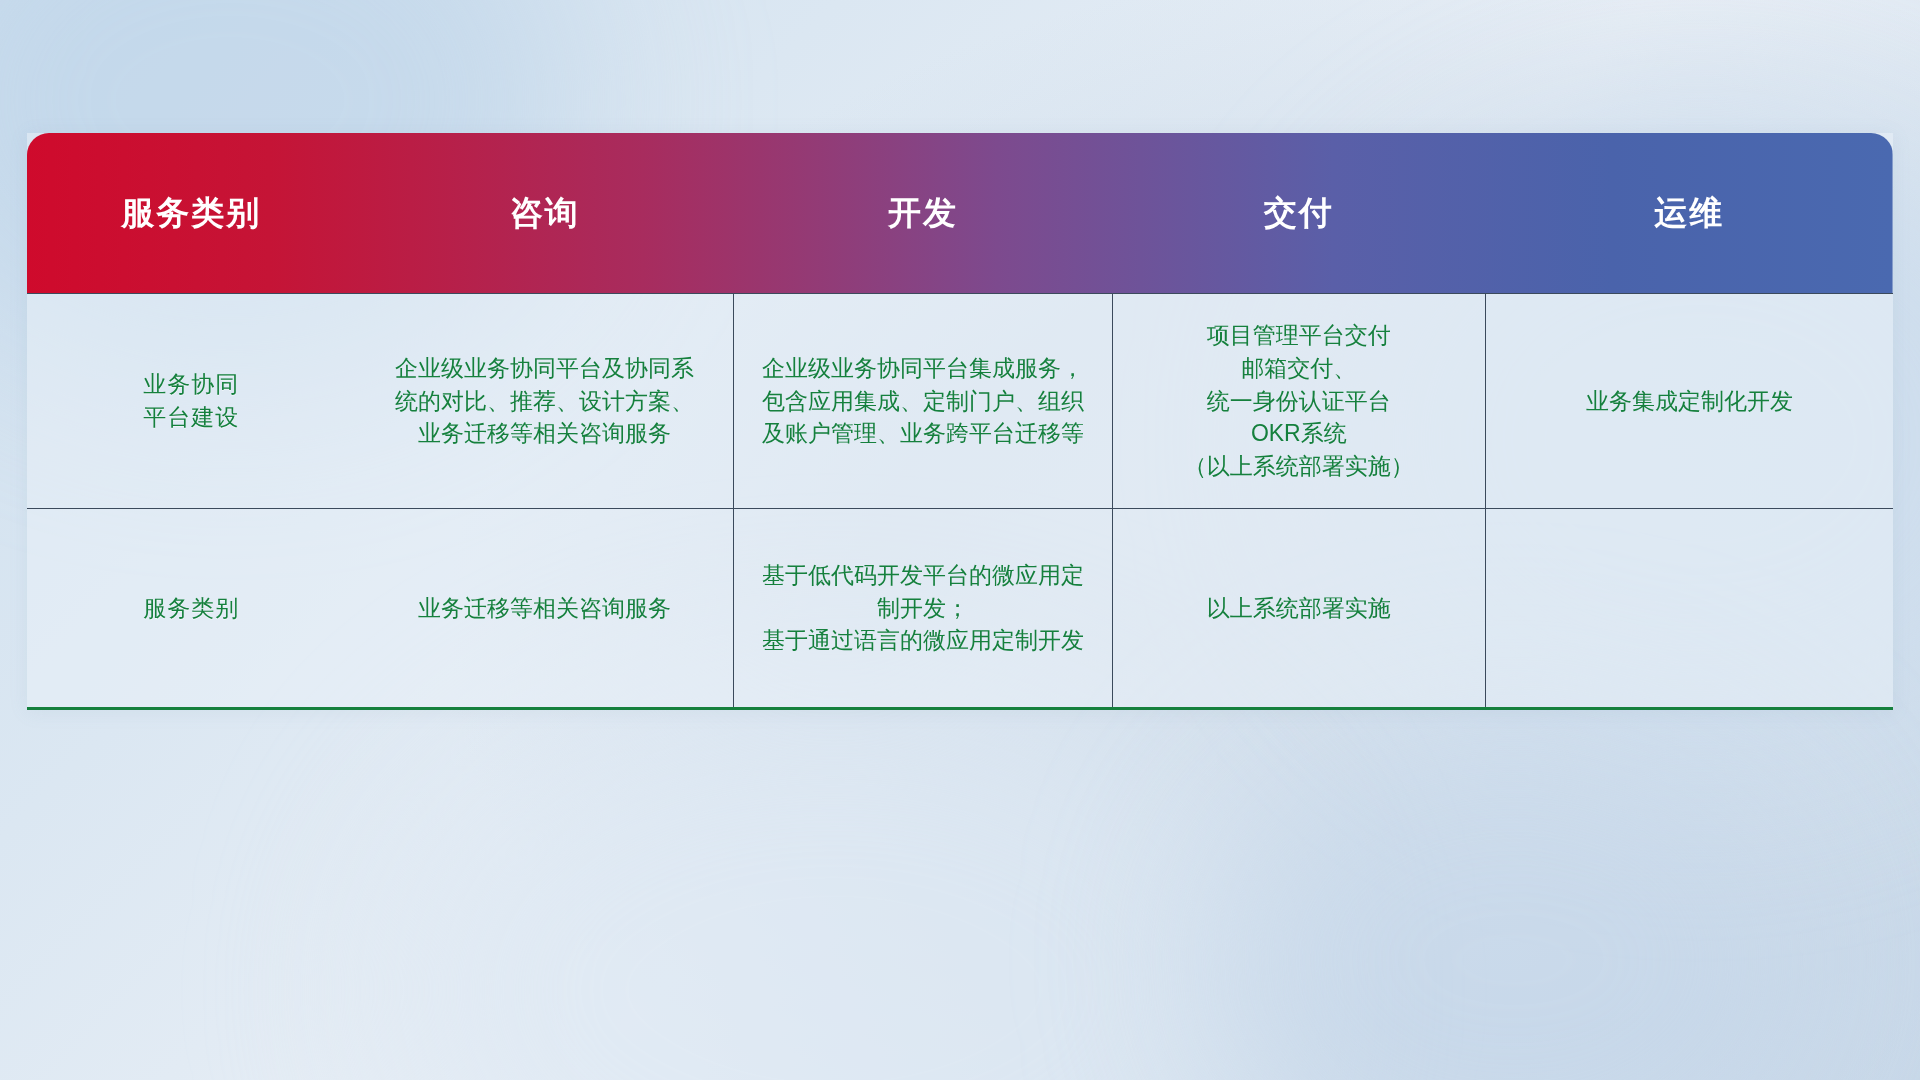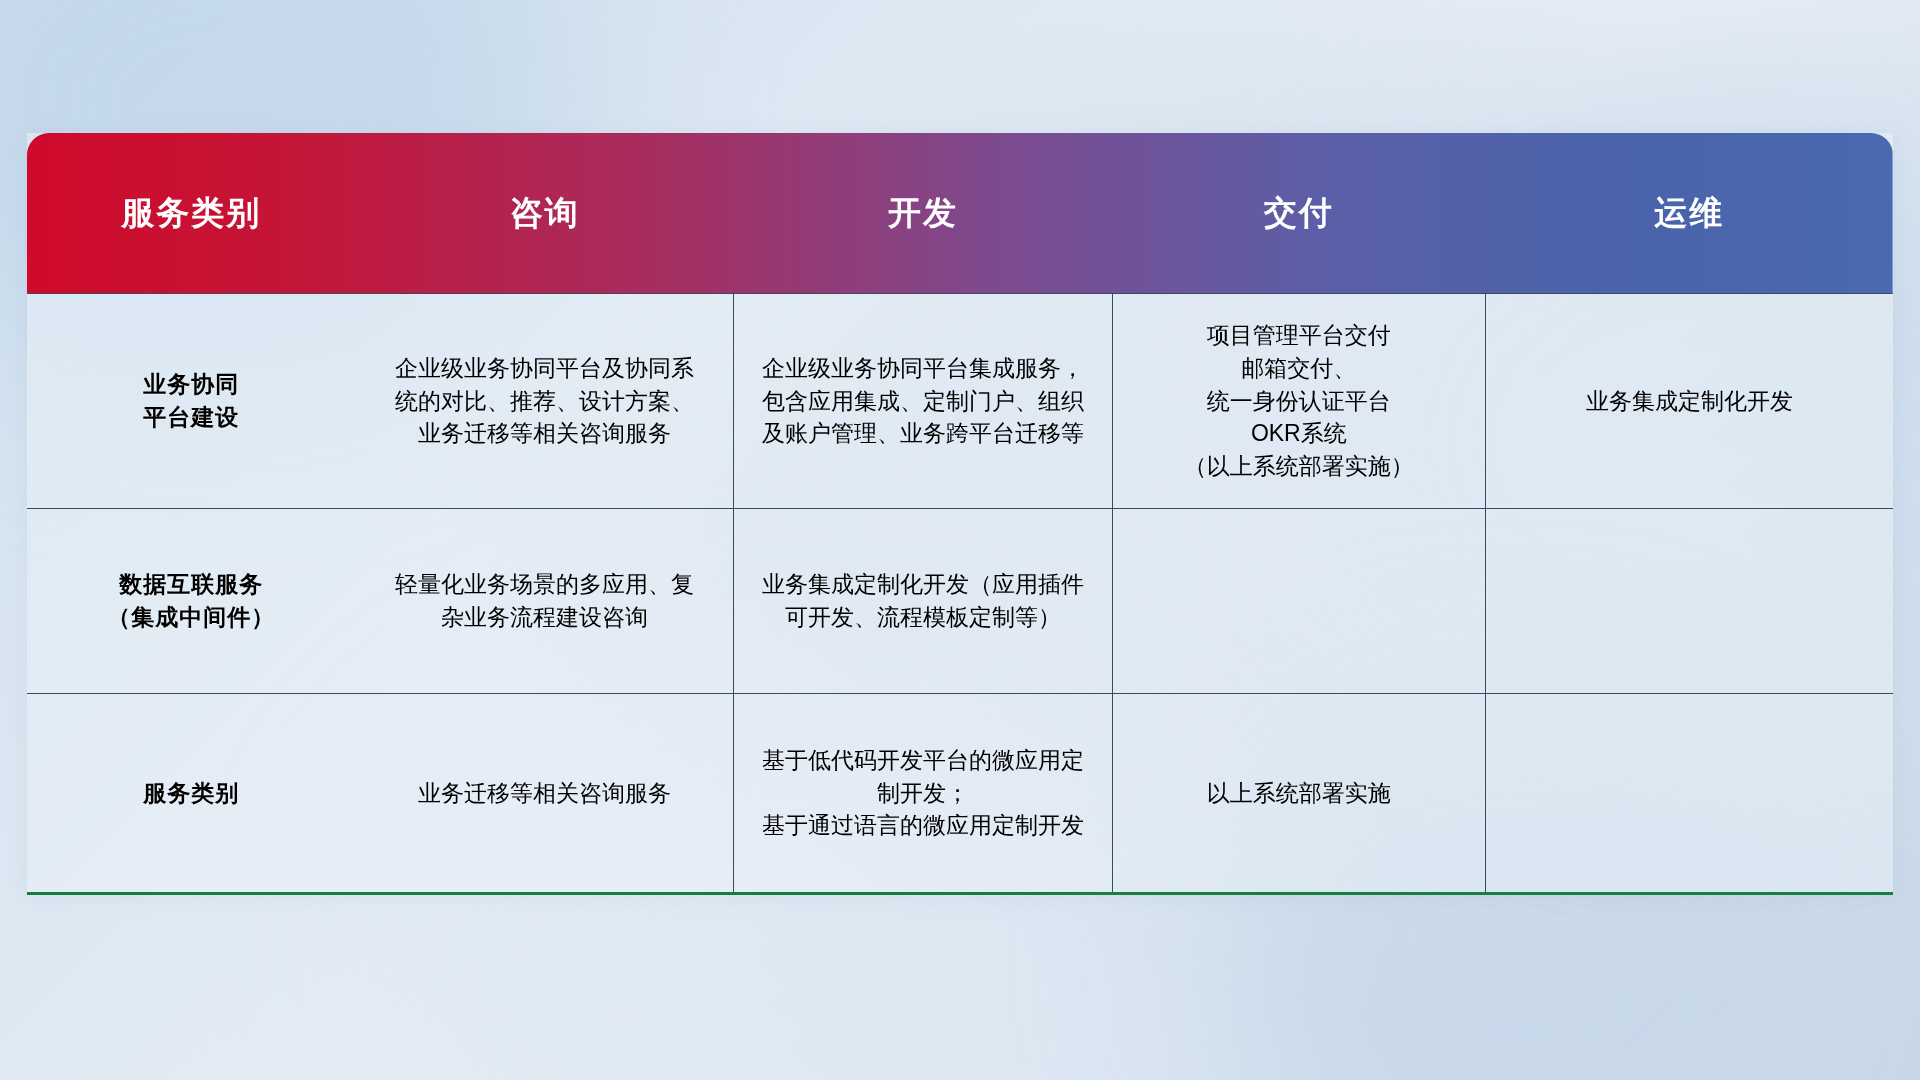--- a/index.html
+++ b/index.html
@@ -65,34 +65,34 @@
     border-top-right-radius: 22px;
   }
 
   table.svc tbody td {
     border: 1px solid #3b4a5c;
     border-left: none;
     border-right: none;
     padding: 14px 18px;
     font-size: 23px;
     line-height: 1.42;
-    color: #000000;
+    color: #15803d;
     text-align: center;
     vertical-align: middle;
     background: transparent;
   }
   table.svc tbody tr td.vline {
     border-left: 1px solid #3b4a5c;
   }
   table.svc tbody tr:last-child td {
     border-bottom: 3px solid #15803d;
   }
   td.cat {
     color: #3f6fc4;
-    font-weight: bold;
+    font-weight: normal;
     font-size: 29px;
     line-height: 1.45;
     letter-spacing: 1px;
     text-shadow: 0 1px 0 rgba(255,255,255,0.5);
   }
   .r1 { height: 215px; }
   .r2 { height: 185px; }
   .r3 { height: 200px; }
 
   .cell-text { white-space: pre-line; }
@@ -126,30 +126,20 @@
         <td class="vline"><span class="cell-text">企业级业务协同平台集成服务，
 包含应用集成、定制门户、组织
 及账户管理、业务跨平台迁移等</span></td>
         <td class="vline"><span class="cell-text">项目管理平台交付
 邮箱交付、
 统一身份认证平台
 OKR系统
 （以上系统部署实施）</span></td>
         <td class="vline"><span class="cell-text">业务集成定制化开发</span></td>
       </tr>
-      <tr class="r2">
-        <td class="cat"><span class="cell-text">数据互联服务
-（集成中间件）</span></td>
-        <td><span class="cell-text">轻量化业务场景的多应用、复
-杂业务流程建设咨询</span></td>
-        <td class="vline"><span class="cell-text">业务集成定制化开发（应用插件
-可开发、流程模板定制等）</span></td>
-        <td class="vline"><span class="cell-text"></span></td>
-        <td class="vline"><span class="cell-text"></span></td>
-      </tr>
       <tr class="r3">
         <td class="cat"><span class="cell-text">服务类别</span></td>
         <td><span class="cell-text">业务迁移等相关咨询服务</span></td>
         <td class="vline"><span class="cell-text">基于低代码开发平台的微应用定
 制开发；
 基于通过语言的微应用定制开发</span></td>
         <td class="vline"><span class="cell-text">以上系统部署实施</span></td>
         <td class="vline"><span class="cell-text"></span></td>
       </tr>
     </tbody>

